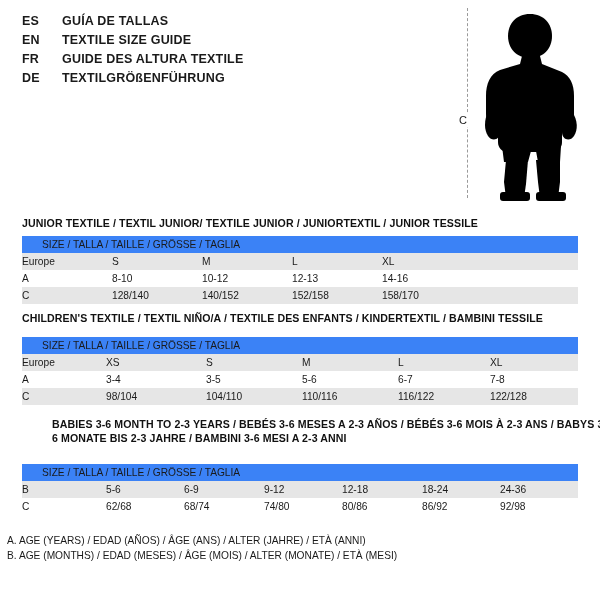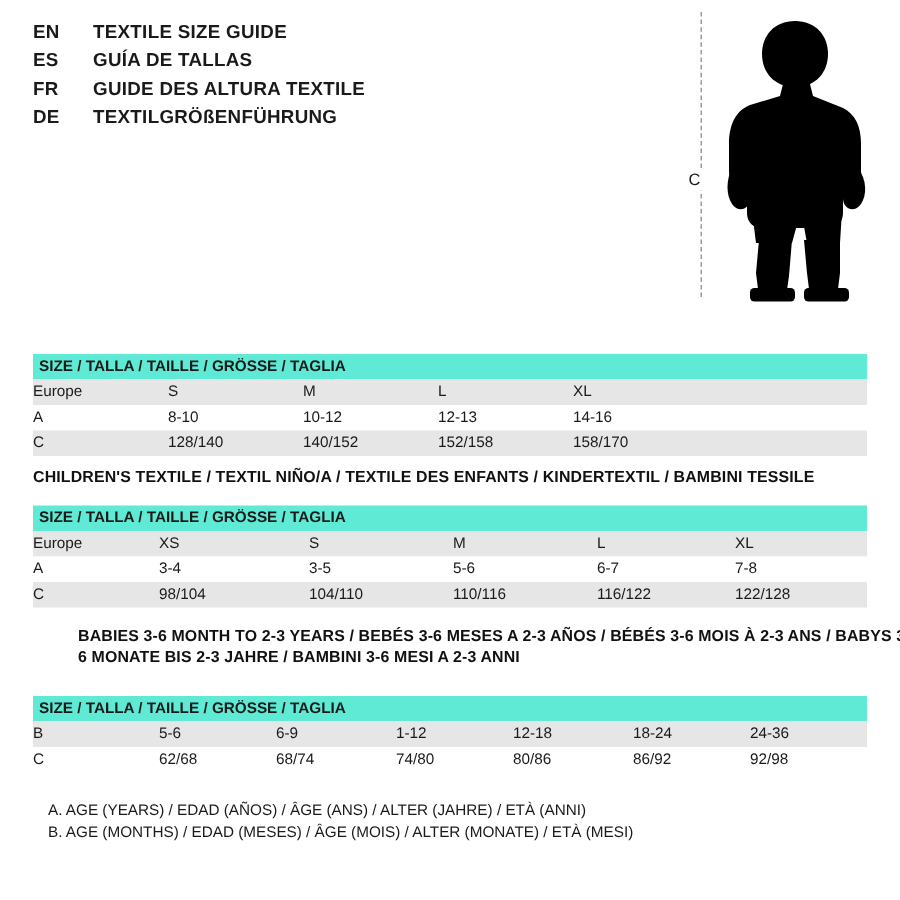--- a/index.html
+++ b/index.html
@@ -91,64 +91,64 @@
     width: 556px;
     table-layout: fixed;
     font-size: 10.2px;
   }
   table.size-table td {
     padding: 3px 0 3px 0;
     vertical-align: middle;
     white-space: nowrap;
   }
   tr.head-row td {
-    background: #5eead4;
-    font-weight: bold;
+    background: #3b82f6;
+    font-weight: normal;
     font-size: 10.2px;
-    padding-left: 4px;
+    padding-left: 20px;
   }
   tr.band td {
     background: #e6e6e6;
   }
   tr.plain td {
     background: #ffffff;
   }
   td.label-col {
     padding-left: 4px;
     width: 84px;
     margin-top: 19px;
   }
   td.val {
     padding-left: 2px;
   }
 
   
   .legend {
     position: absolute;
-    left: 32px;
+    left: 7px;
     font-size: 10.2px;
     line-height: 15px;
   }
   .legend div { white-space: nowrap; }
 
   .abs { position: absolute; }
 </style>
 </head>
 <body>
 
 <div class="page">
 
   <div class="header">
     <div class="hdr-row">
+      <span class="hdr-lang">ES</span>
+      <span class="hdr-title">GUÍA DE TALLAS</span>
+    </div>
+    <div class="hdr-row">
       <span class="hdr-lang">EN</span>
       <span class="hdr-title">TEXTILE SIZE GUIDE</span>
-    </div>
-    <div class="hdr-row">
-      <span class="hdr-lang">ES</span>
-      <span class="hdr-title">GUÍA DE TALLAS</span>
     </div>
     <div class="hdr-row">
       <span class="hdr-lang">FR</span>
       <span class="hdr-title">GUIDE DES ALTURA TEXTILE</span>
     </div>
     <div class="hdr-row">
       <span class="hdr-lang">DE</span>
       <span class="hdr-title">TEXTILGRÖßENFÜHRUNG</span>
     </div>
   </div>
@@ -172,20 +172,21 @@
         <path d="M28 148 L50 148 L48 172 L46 186 L28 186 L26 170 Z"></path>
 
         <path d="M58 148 L82 148 L82 170 L80 186 L62 186 L60 170 Z"></path>
 
         <rect x="22" y="180" width="30" height="9" rx="3"></rect>
         <rect x="58" y="180" width="30" height="9" rx="3"></rect>
       </g>
     </svg>
   </div>
 
+  <div class="abs section-title" style="left:22px; top:217px;">JUNIOR TEXTILE / TEXTIL JUNIOR/ TEXTILE JUNIOR / JUNIORTEXTIL / JUNIOR TESSILE</div>
 
   <div class="abs" style="left:22px; top:236px;">
     <table class="size-table">
       <colgroup>
         <col style="width:90px">
           <col style="width:90px">
           <col style="width:90px">
         <col style="width:90px">
           <col style="width:90px">
           <col style="width:106px">
@@ -280,21 +281,21 @@
           <col style="width:78px">
       </colgroup>
       <tbody>
         <tr class="head-row">
           <td colspan="7">SIZE / TALLA / TAILLE / GRÖSSE / TAGLIA</td>
         </tr>
         <tr class="band">
           <td class="label-col">B</td>
           <td class="val">5-6</td>
           <td class="val">6-9</td>
-          <td class="val">1-12</td>
+          <td class="val">9-12</td>
           <td class="val">12-18</td>
           <td class="val">18-24</td>
           <td class="val">24-36</td>
         </tr>
         <tr class="plain">
           <td class="label-col">C</td>
           <td class="val">62/68</td>
           <td class="val">68/74</td>
           <td class="val">74/80</td>
           <td class="val">80/86</td>

